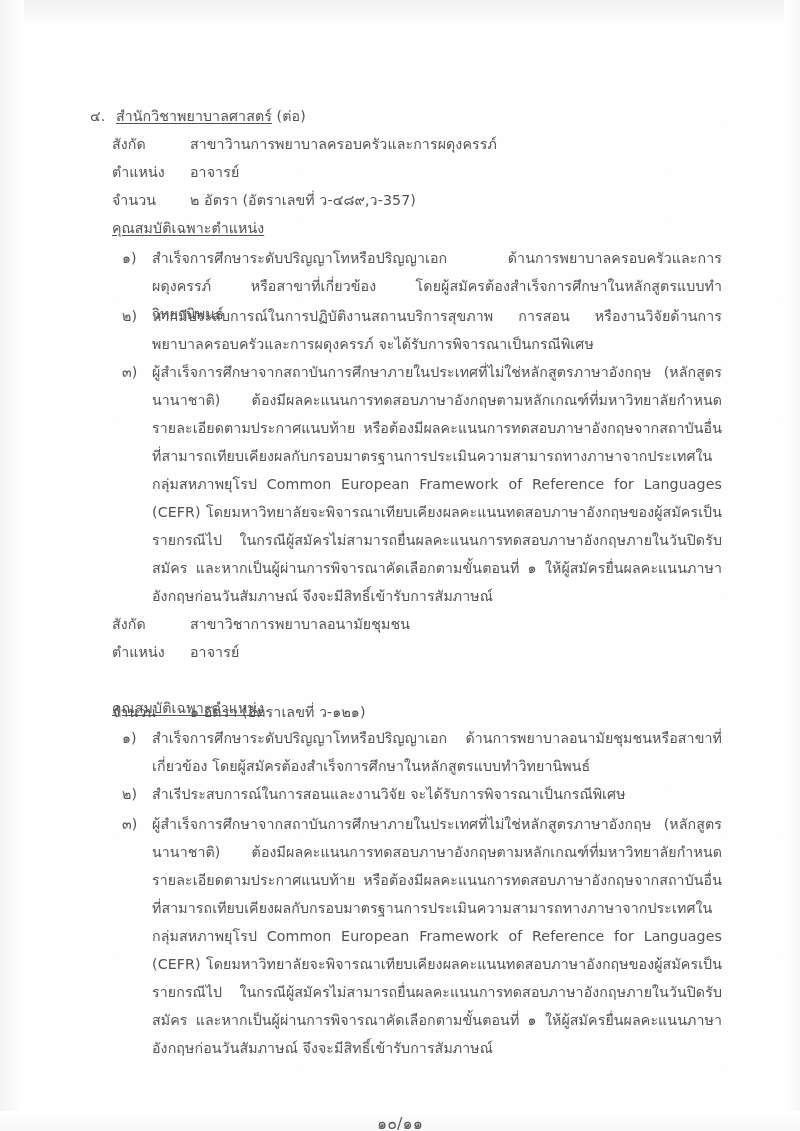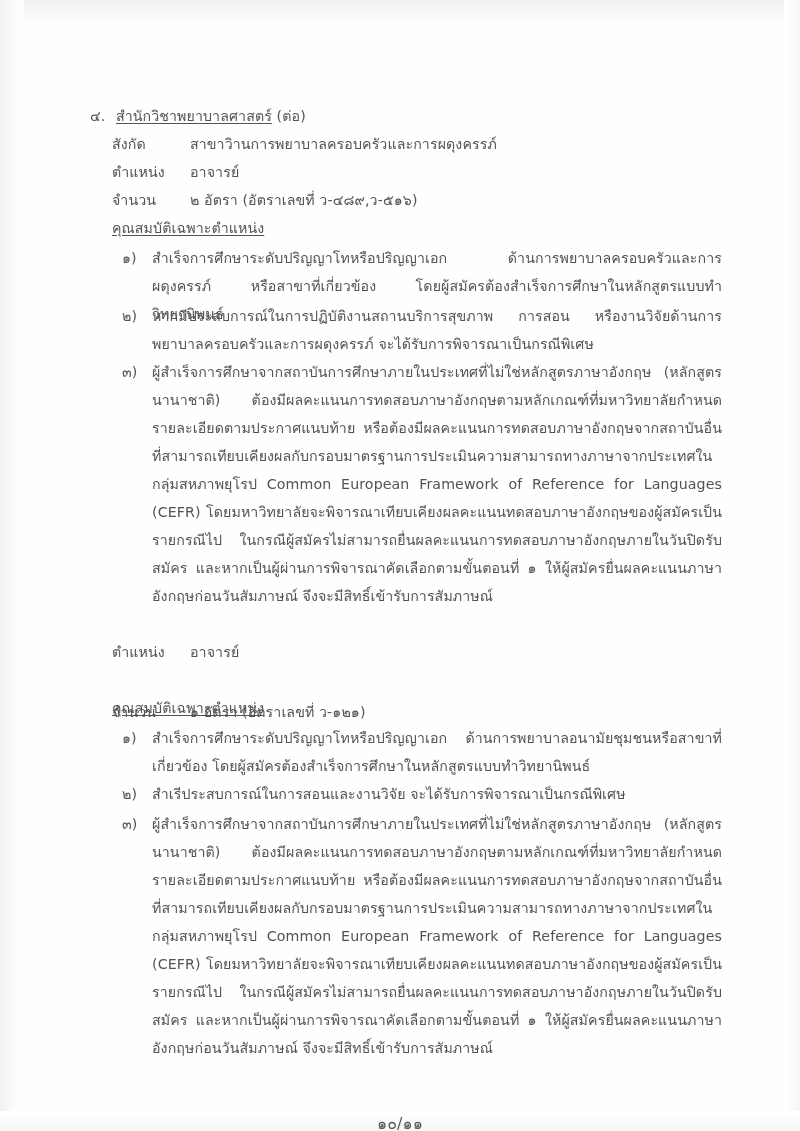--- a/index.html
+++ b/index.html
@@ -163,40 +163,43 @@
 
   <div class="doc-text field-row" style="top:100px;">
     <span class="label">สังกัด</span><span class="value">สาขาวิานการพยาบาลครอบครัวและการผดุงครรภ์</span>
   </div>
 
   <div class="doc-text field-row" style="top:128px;">
     <span class="label">ตำแหน่ง</span><span class="value">อาจารย์</span>
   </div>
 
   <div class="doc-text field-row" style="top:156px;">
-    <span class="label">จำนวน</span><span class="value">๒ อัตรา (อัตราเลขที่ ว-๔๘๙,ว-๕๑๖)</span>
+    <span class="label">จำนวน</span><span class="value">๒ อัตรา (อัตราเลขที่ ว-๔๘๙,ว-357)</span>
   </div>
 
   <div class="doc-text quals-heading" style="top:184px;">คุณสมบัติเฉพาะตำแหน่ง</div>
 
   <div class="doc-text list-item" style="top:214px;">
     <span class="marker">๑)</span>
     <span class="body">สำเร็จการศึกษาระดับปริญญาโทหรือปริญญาเอก ด้านการพยาบาลครอบครัวและการผดุงครรภ์ หรือสาขาที่เกี่ยวข้อง โดยผู้สมัครต้องสำเร็จการศึกษาในหลักสูตรแบบทำวิทยานิพนธ์</span>
   </div>
 
   <div class="doc-text list-item" style="top:272px;">
     <span class="marker">๒)</span>
     <span class="body">หากมีประสบการณ์ในการปฏิบัติงานสถานบริการสุขภาพ การสอน หรืองานวิจัยด้านการพยาบาลครอบครัวและการผดุงครรภ์ จะได้รับการพิจารณาเป็นกรณีพิเศษ</span>
   </div>
 
   <div class="doc-text list-item" style="top:328px;">
     <span class="marker">๓)</span>
     <span class="body">ผู้สำเร็จการศึกษาจากสถาบันการศึกษาภายในประเทศที่ไม่ใช่หลักสูตรภาษาอังกฤษ (หลักสูตรนานาชาติ) ต้องมีผลคะแนนการทดสอบภาษาอังกฤษตามหลักเกณฑ์ที่มหาวิทยาลัยกำหนด รายละเอียดตามประกาศแนบท้าย หรือต้องมีผลคะแนนการทดสอบภาษาอังกฤษจากสถาบันอื่นที่สามารถเทียบเคียงผลกับกรอบมาตรฐานการประเมินความสามารถทางภาษาจากประเทศในกลุ่มสหภาพยุโรป Common European Framework of Reference for Languages (CEFR) โดยมหาวิทยาลัยจะพิจารณาเทียบเคียงผลคะแนนทดสอบภาษาอังกฤษของผู้สมัครเป็นรายกรณีไป ในกรณีผู้สมัครไม่สามารถยื่นผลคะแนนการทดสอบภาษาอังกฤษภายในวันปิดรับสมัคร และหากเป็นผู้ผ่านการพิจารณาคัดเลือกตามขั้นตอนที่ ๑ ให้ผู้สมัครยื่นผลคะแนนภาษาอังกฤษก่อนวันสัมภาษณ์ จึงจะมีสิทธิ์เข้ารับการสัมภาษณ์</span>
   </div>
 
+  <div class="doc-text field-row" style="top:580px;">
+    <span class="label">สังกัด</span><span class="value">สาขาวิชาการพยาบาลอนามัยชุมชน</span>
+  </div>
 
   <div class="doc-text field-row" style="top:608px;">
     <span class="label">ตำแหน่ง</span><span class="value">อาจารย์</span>
   </div>
 
   <div class="doc-text field-row" style="top:668px;">
     <span class="label">จำนวน</span><span class="value">๑ อัตรา (อัตราเลขที่ ว-๑๒๑)</span>
   </div>
 
   <div class="doc-text quals-heading" style="top:664px;">คุณสมบัติเฉพาะตำแหน่ง</div>

